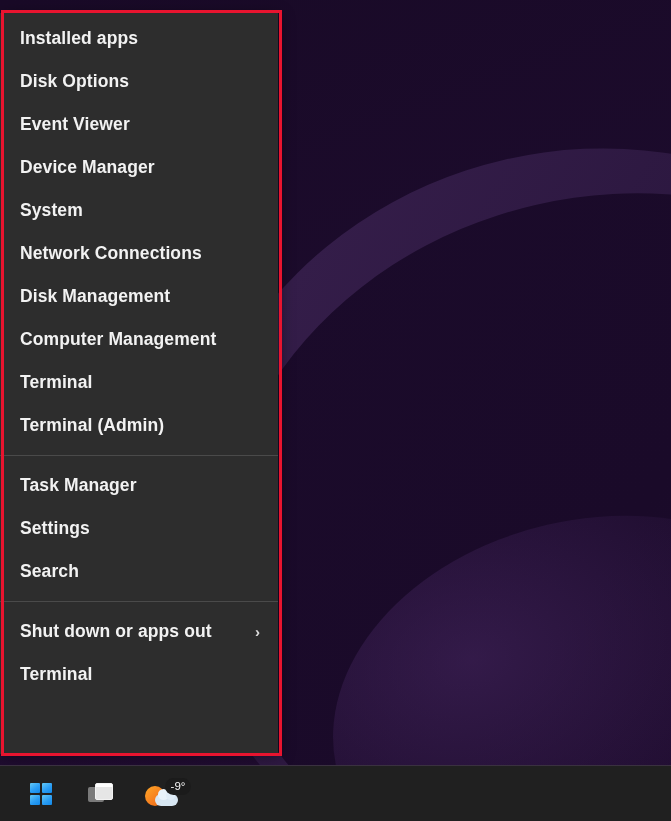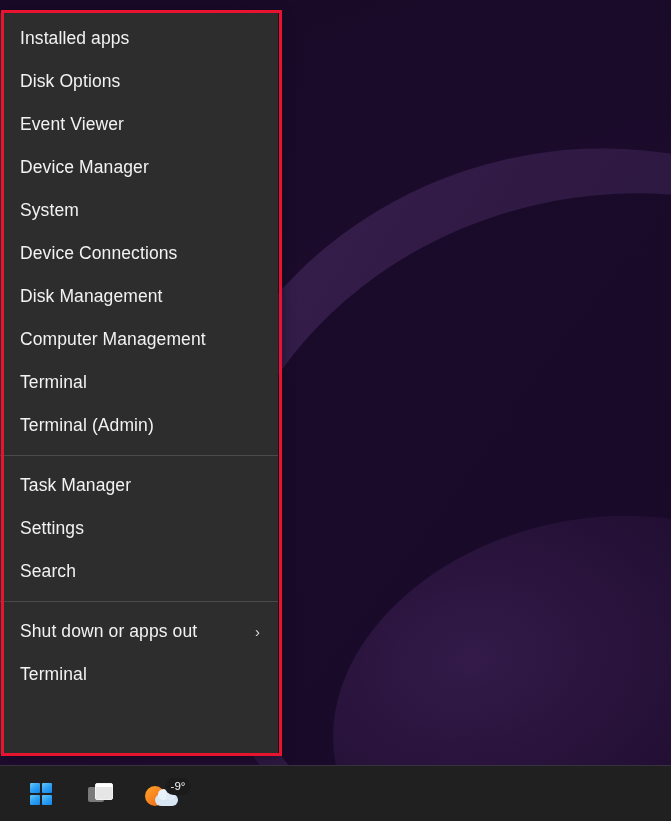--- a/index.html
+++ b/index.html
@@ -88,21 +88,21 @@
     box-shadow: 2px 2px 14px rgba(0,0,0,0.45);
   }
   .menu-group { display: block; }
   .menu-item {
     position: relative;
     height: 43px;
     line-height: 43px;
     padding-left: 20px;
     color: #f2f2f2;
     font-size: 17.5px;
-    font-weight: 400;
+    font-weight: 700;
     white-space: nowrap;
     letter-spacing: 0.1px;
     cursor: default;
     box-sizing: border-box;
   }
   .menu-item .label {
     display: inline-block;
     vertical-align: top;
   }
   .menu-sep {
@@ -282,21 +282,21 @@
     <div class="menu-item">
       <span class="label">Event Viewer</span>
     </div>
     <div class="menu-item">
       <span class="label">Device Manager</span>
     </div>
     <div class="menu-item">
       <span class="label">System</span>
     </div>
     <div class="menu-item">
-      <span class="label">Device Connections</span>
+      <span class="label">Network Connections</span>
     </div>
     <div class="menu-item">
       <span class="label">Disk Management</span>
     </div>
     <div class="menu-item">
       <span class="label">Computer Management</span>
     </div>
     <div class="menu-item">
       <span class="label">Terminal</span>
     </div>

